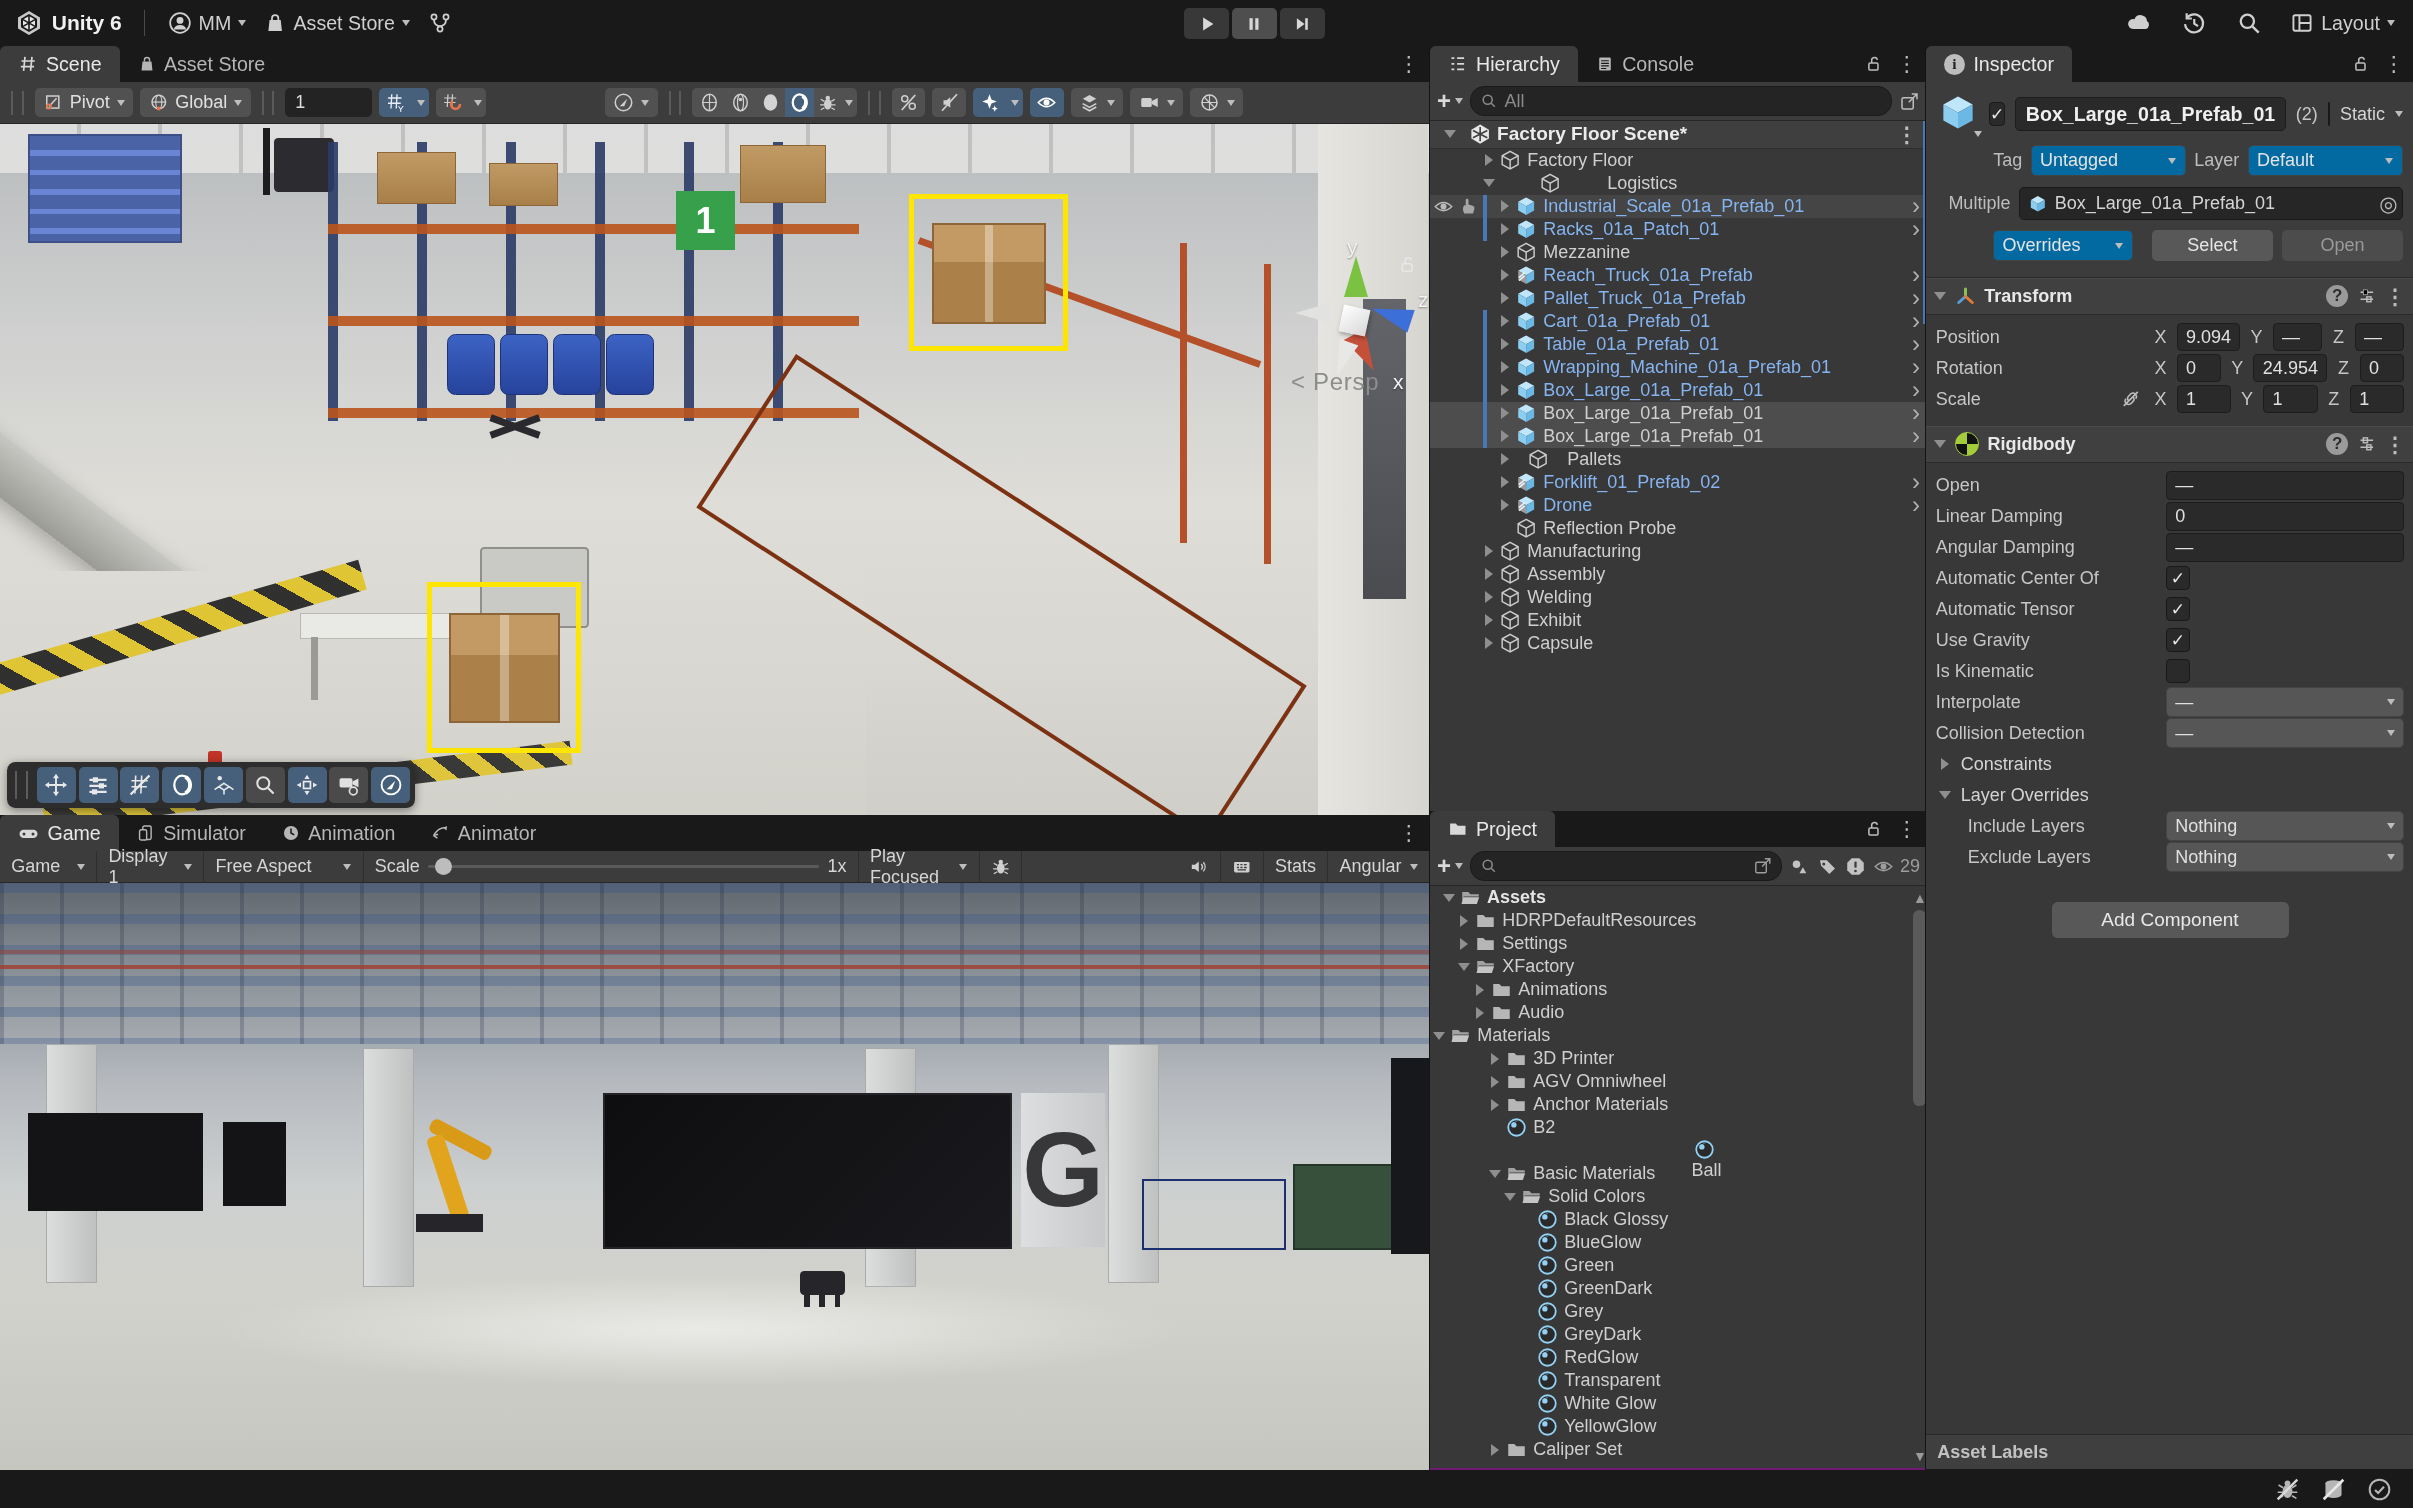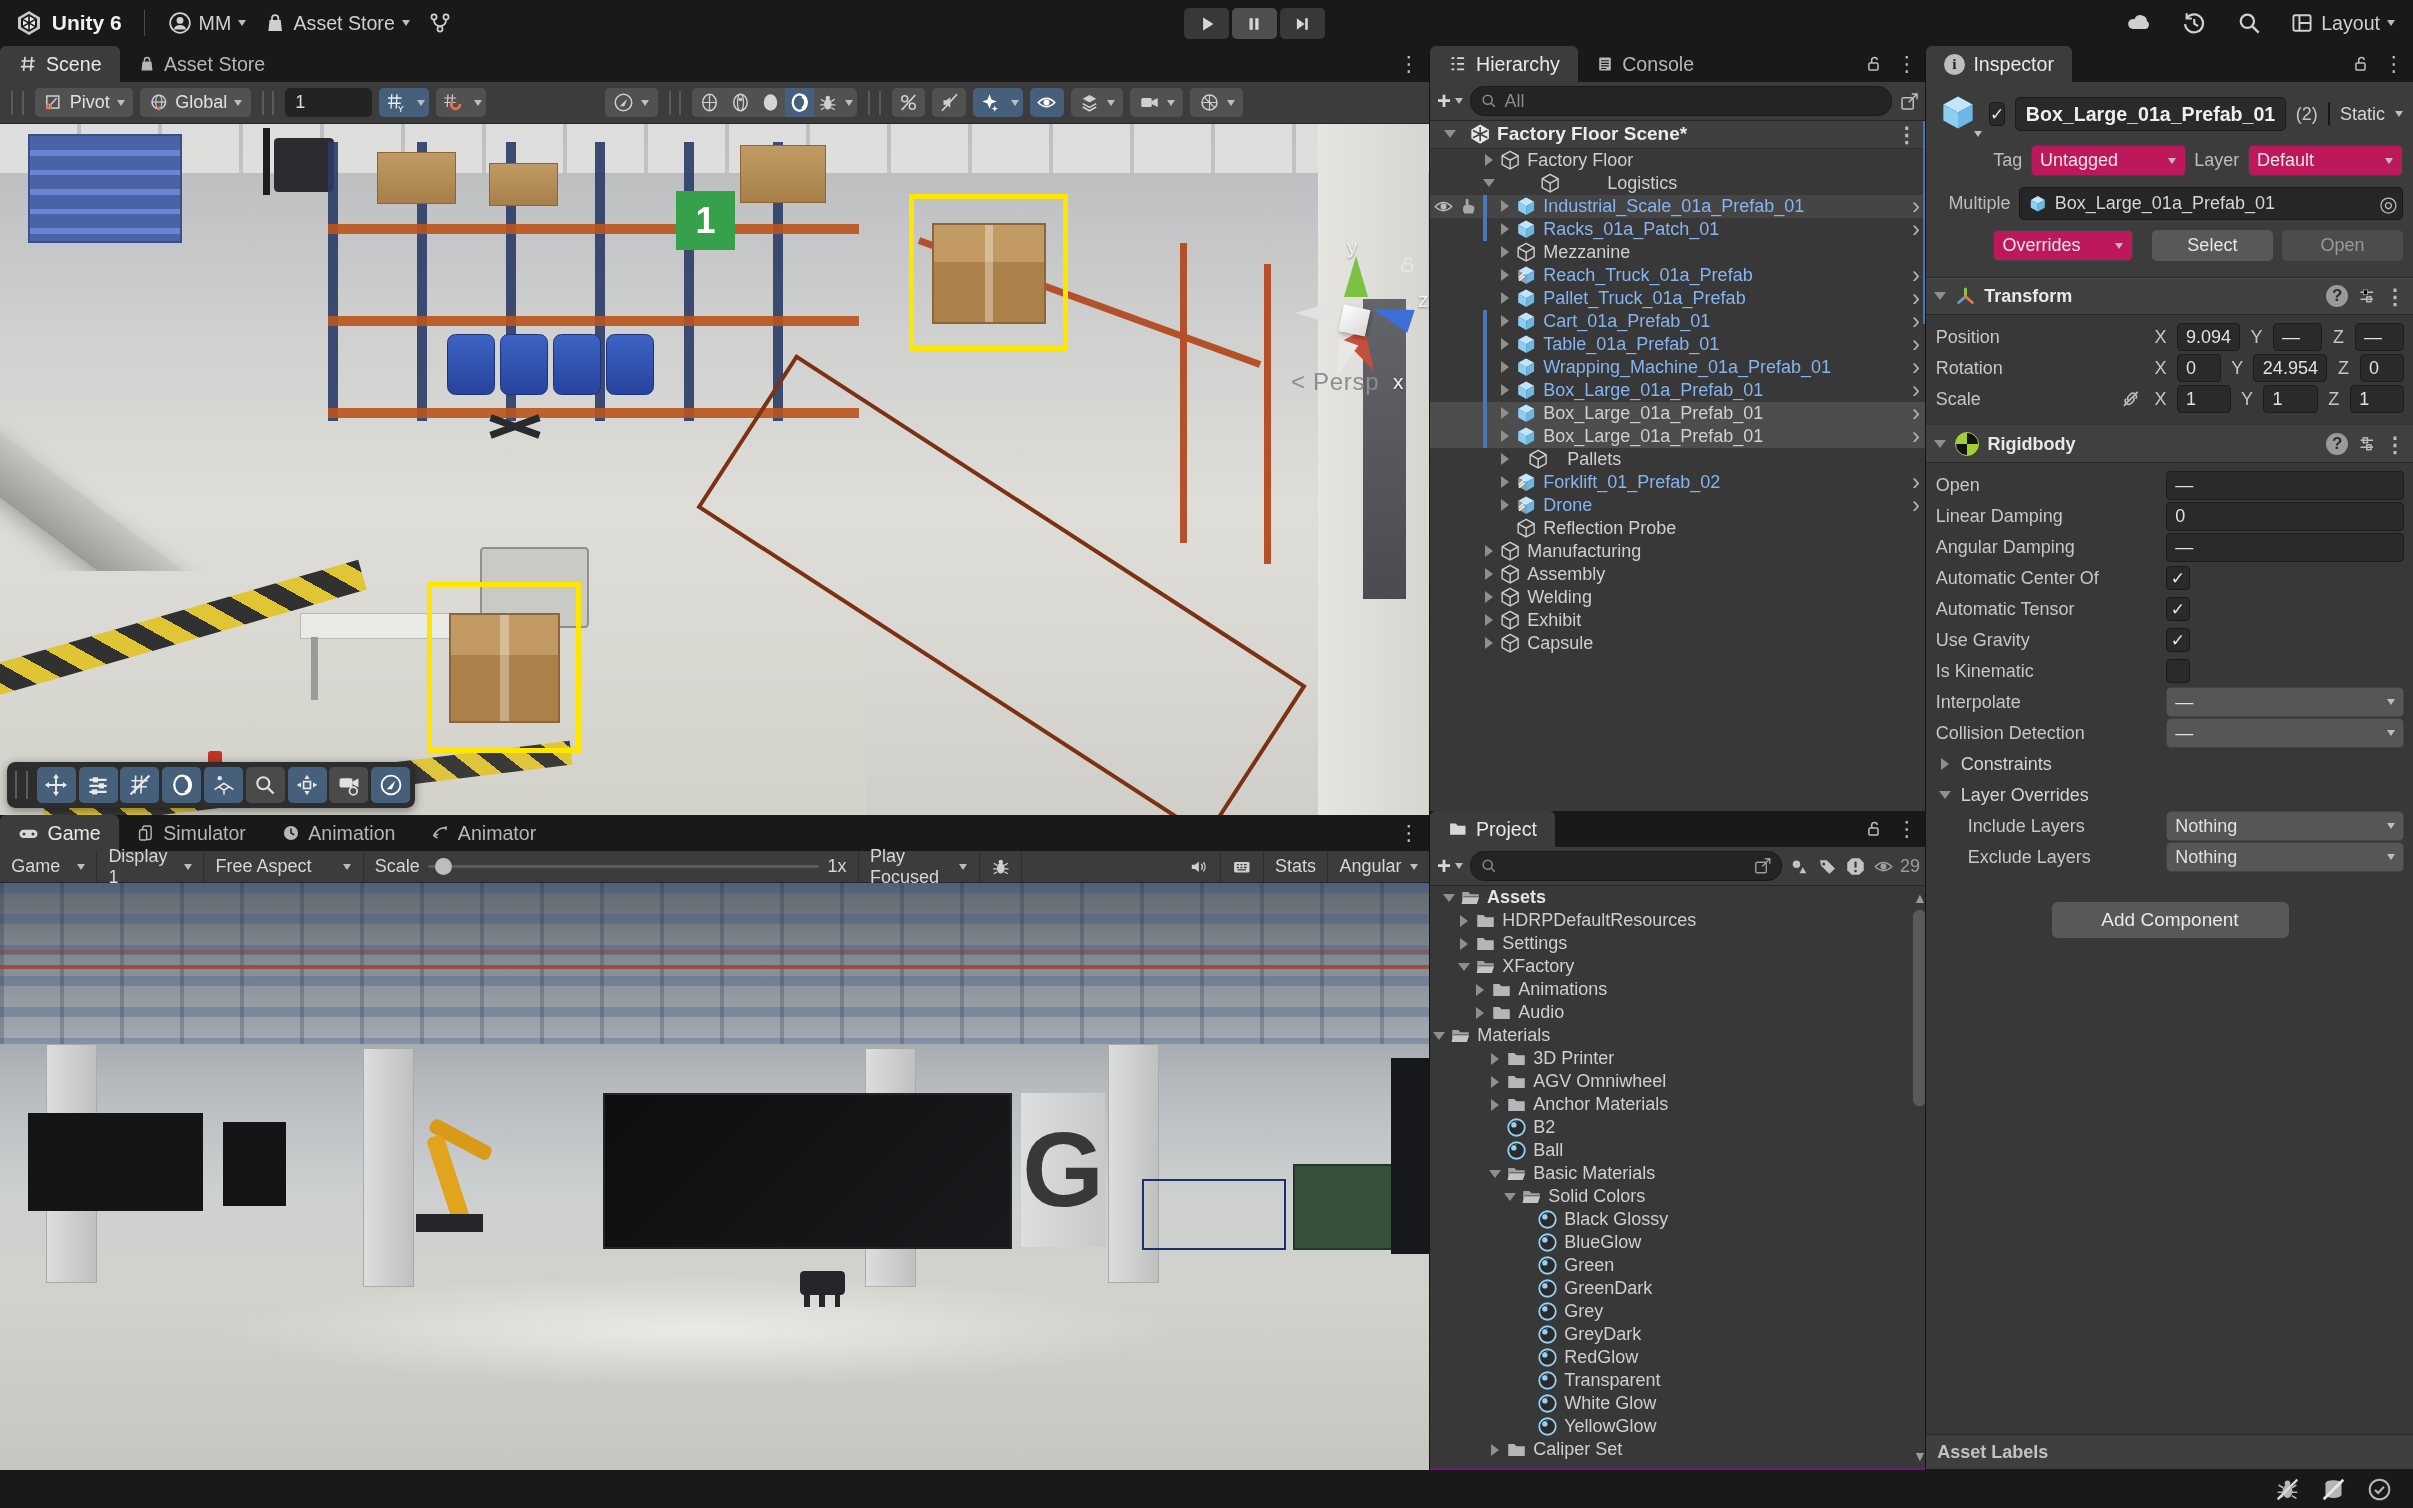--- a/index.html
+++ b/index.html
@@ -138,21 +138,21 @@
   .p-arrow{position:absolute;right:1.4px;width:12.6px;color:#9a9a9a;font-size:14px;text-align:center;}
 
   
   .insp-body{background:#383838;height:1388px;position:relative;font-size:18px;}
   .insp-head{padding:9.8px 11.2px 7px 11.2px;border-bottom:1.4px solid #2a2a2a;background:#3c3c3c;}
   .ih-row1{display:flex;align-items:center;gap:9.8px;}
   .ih-cube{position:relative;width:46px;height:45px;}
   .namefield{flex:1;height:32px;background:#2a2a2a;border:1.4px solid #1c1c1c;border-radius:4.9px;display:flex;align-items:center;padding:0 9.8px;font-weight:bold;font-size:19.6px;color:#efefef;}
   .chk{width:22.3px;height:22.3px;background:#2a2a2a;border:1.4px solid #191919;border-radius:4.2px;display:flex;align-items:center;justify-content:center;color:#e8e8e8;font-size:17px;}
   .ih-row2{display:flex;align-items:center;gap:8.4px;margin:8.4px 0 2.8px 56px;}
-  .ddown{height:29px;background:#be185d;border:1.4px solid #444;border-radius:4.9px;display:flex;align-items:center;gap:8.4px;padding:0 8.4px;color:#e4e4e4;}
+  .ddown{height:29px;background:#0369a1;border:1.4px solid #444;border-radius:4.9px;display:flex;align-items:center;gap:8.4px;padding:0 8.4px;color:#e4e4e4;}
   .ddown .sp{flex:1;}
   .dimlab{color:#bdbdbd;}
   .ih-row3{display:flex;align-items:center;gap:8.4px;margin:11.2px 0 0 11.2px;}
   .objfield{flex:1;height:31px;background:#262626;border:1.4px solid #191919;border-radius:4.9px;display:flex;align-items:center;gap:7px;padding:0 4.2px 0 8.4px;}
   .ih-row4{display:flex;align-items:center;gap:9.8px;margin:9.8px 0 8.4px 56px;}
   .btn{height:31px;background:#585858;border-radius:4.9px;display:flex;align-items:center;justify-content:center;padding:0 18px;color:#e6e6e6;}
   .btn.dim{color:#9a9a9a;background:#4c4c4c;}
   .comp-head{height:35px;background:#404040;border-top:1.4px solid #4a4a4a;border-bottom:1.4px solid #2a2a2a;display:flex;align-items:center;gap:8.4px;padding:0 8.4px;font-weight:bold;color:#e8e8e8;}
   .comp-head .sp{flex:1;}
   .helpq{width:22.3px;height:22.3px;border-radius:50%;background:#9a9a9a;color:#2c2c2c;font-weight:bold;font-size:17px;display:flex;align-items:center;justify-content:center;}
@@ -1219,21 +1219,21 @@
             <span class="expander"></span>
             <span class="ticon">
               <svg width="21" height="21" viewBox="0 0 28 28">
                 <circle cx="14" cy="14" r="11" fill="#2a2a2a" stroke="#93d0f2" stroke-width="2.4"></circle>
                 <path d="M7 10 a8.5 8.5 0 0 1 10 -3.5 a11 11 0 0 0 -10 3.5z" fill="#93d0f2"></path>
                 <circle cx="10.5" cy="10.5" r="3.6" fill="#93d0f2"></circle>
               </svg>
             </span>
             <span>B2</span>
           </div>
-          <div class="prow" style="padding-left: 56px;">
+          <div class="prow" style="padding-left: 56px; flex-direction: column;">
             <span class="expander"></span>
             <span class="ticon">
               <svg width="21" height="21" viewBox="0 0 28 28">
                 <circle cx="14" cy="14" r="11" fill="#2a2a2a" stroke="#93d0f2" stroke-width="2.4"></circle>
                 <path d="M7 10 a8.5 8.5 0 0 1 10 -3.5 a11 11 0 0 0 -10 3.5z" fill="#93d0f2"></path>
                 <circle cx="10.5" cy="10.5" r="3.6" fill="#93d0f2"></circle>
               </svg>
             </span>
             <span>Ball</span>
           </div>

